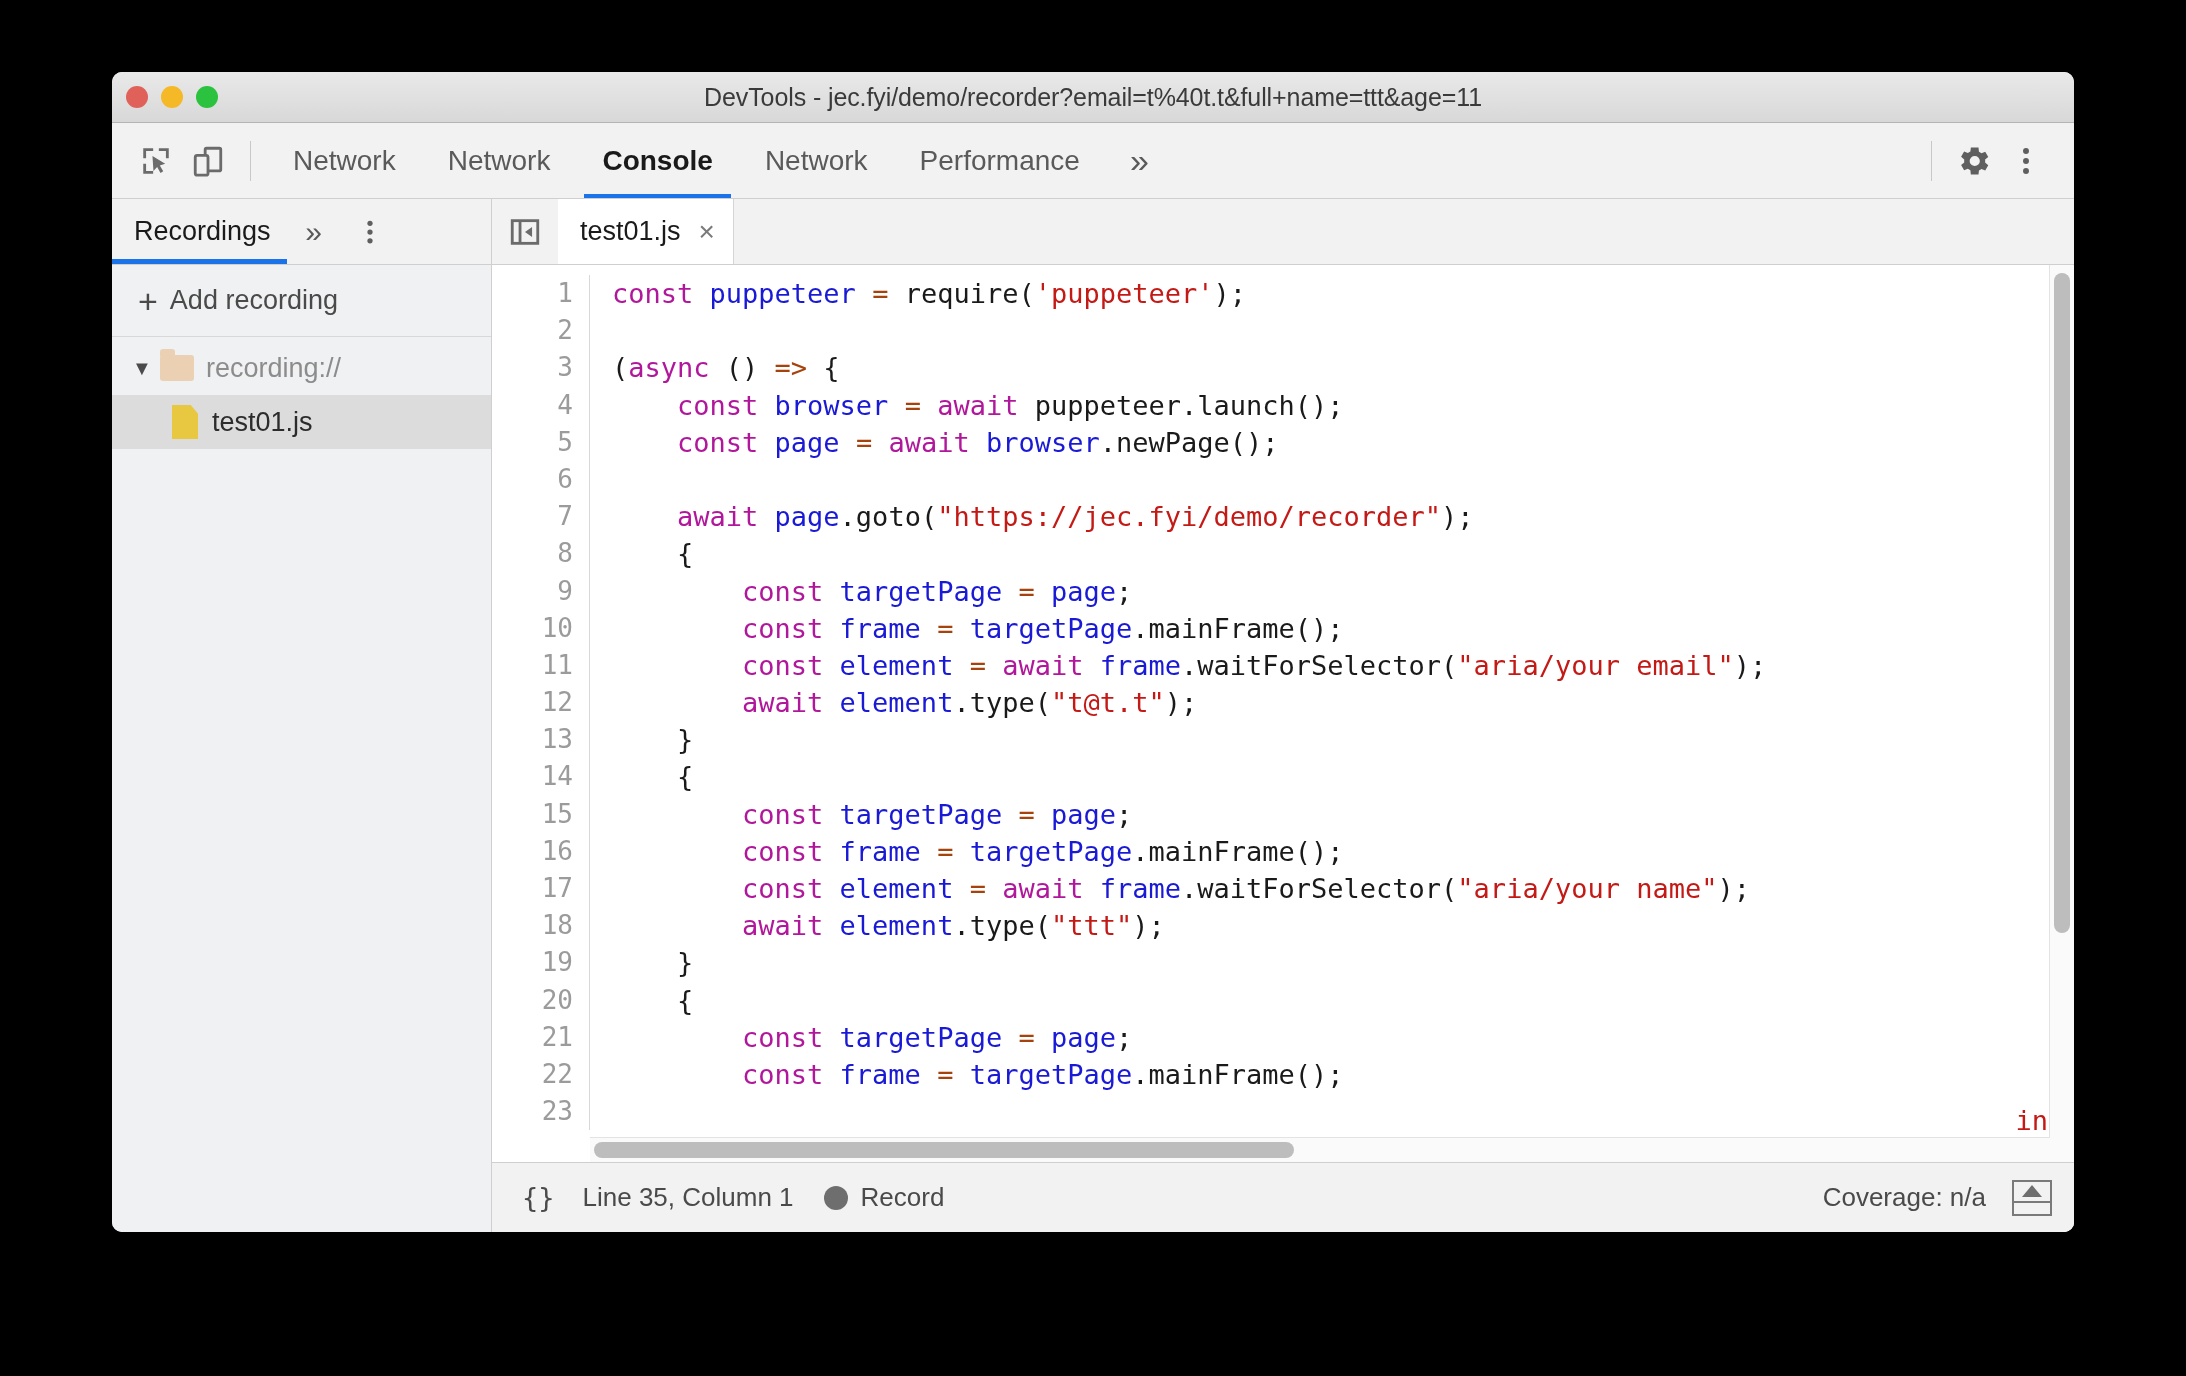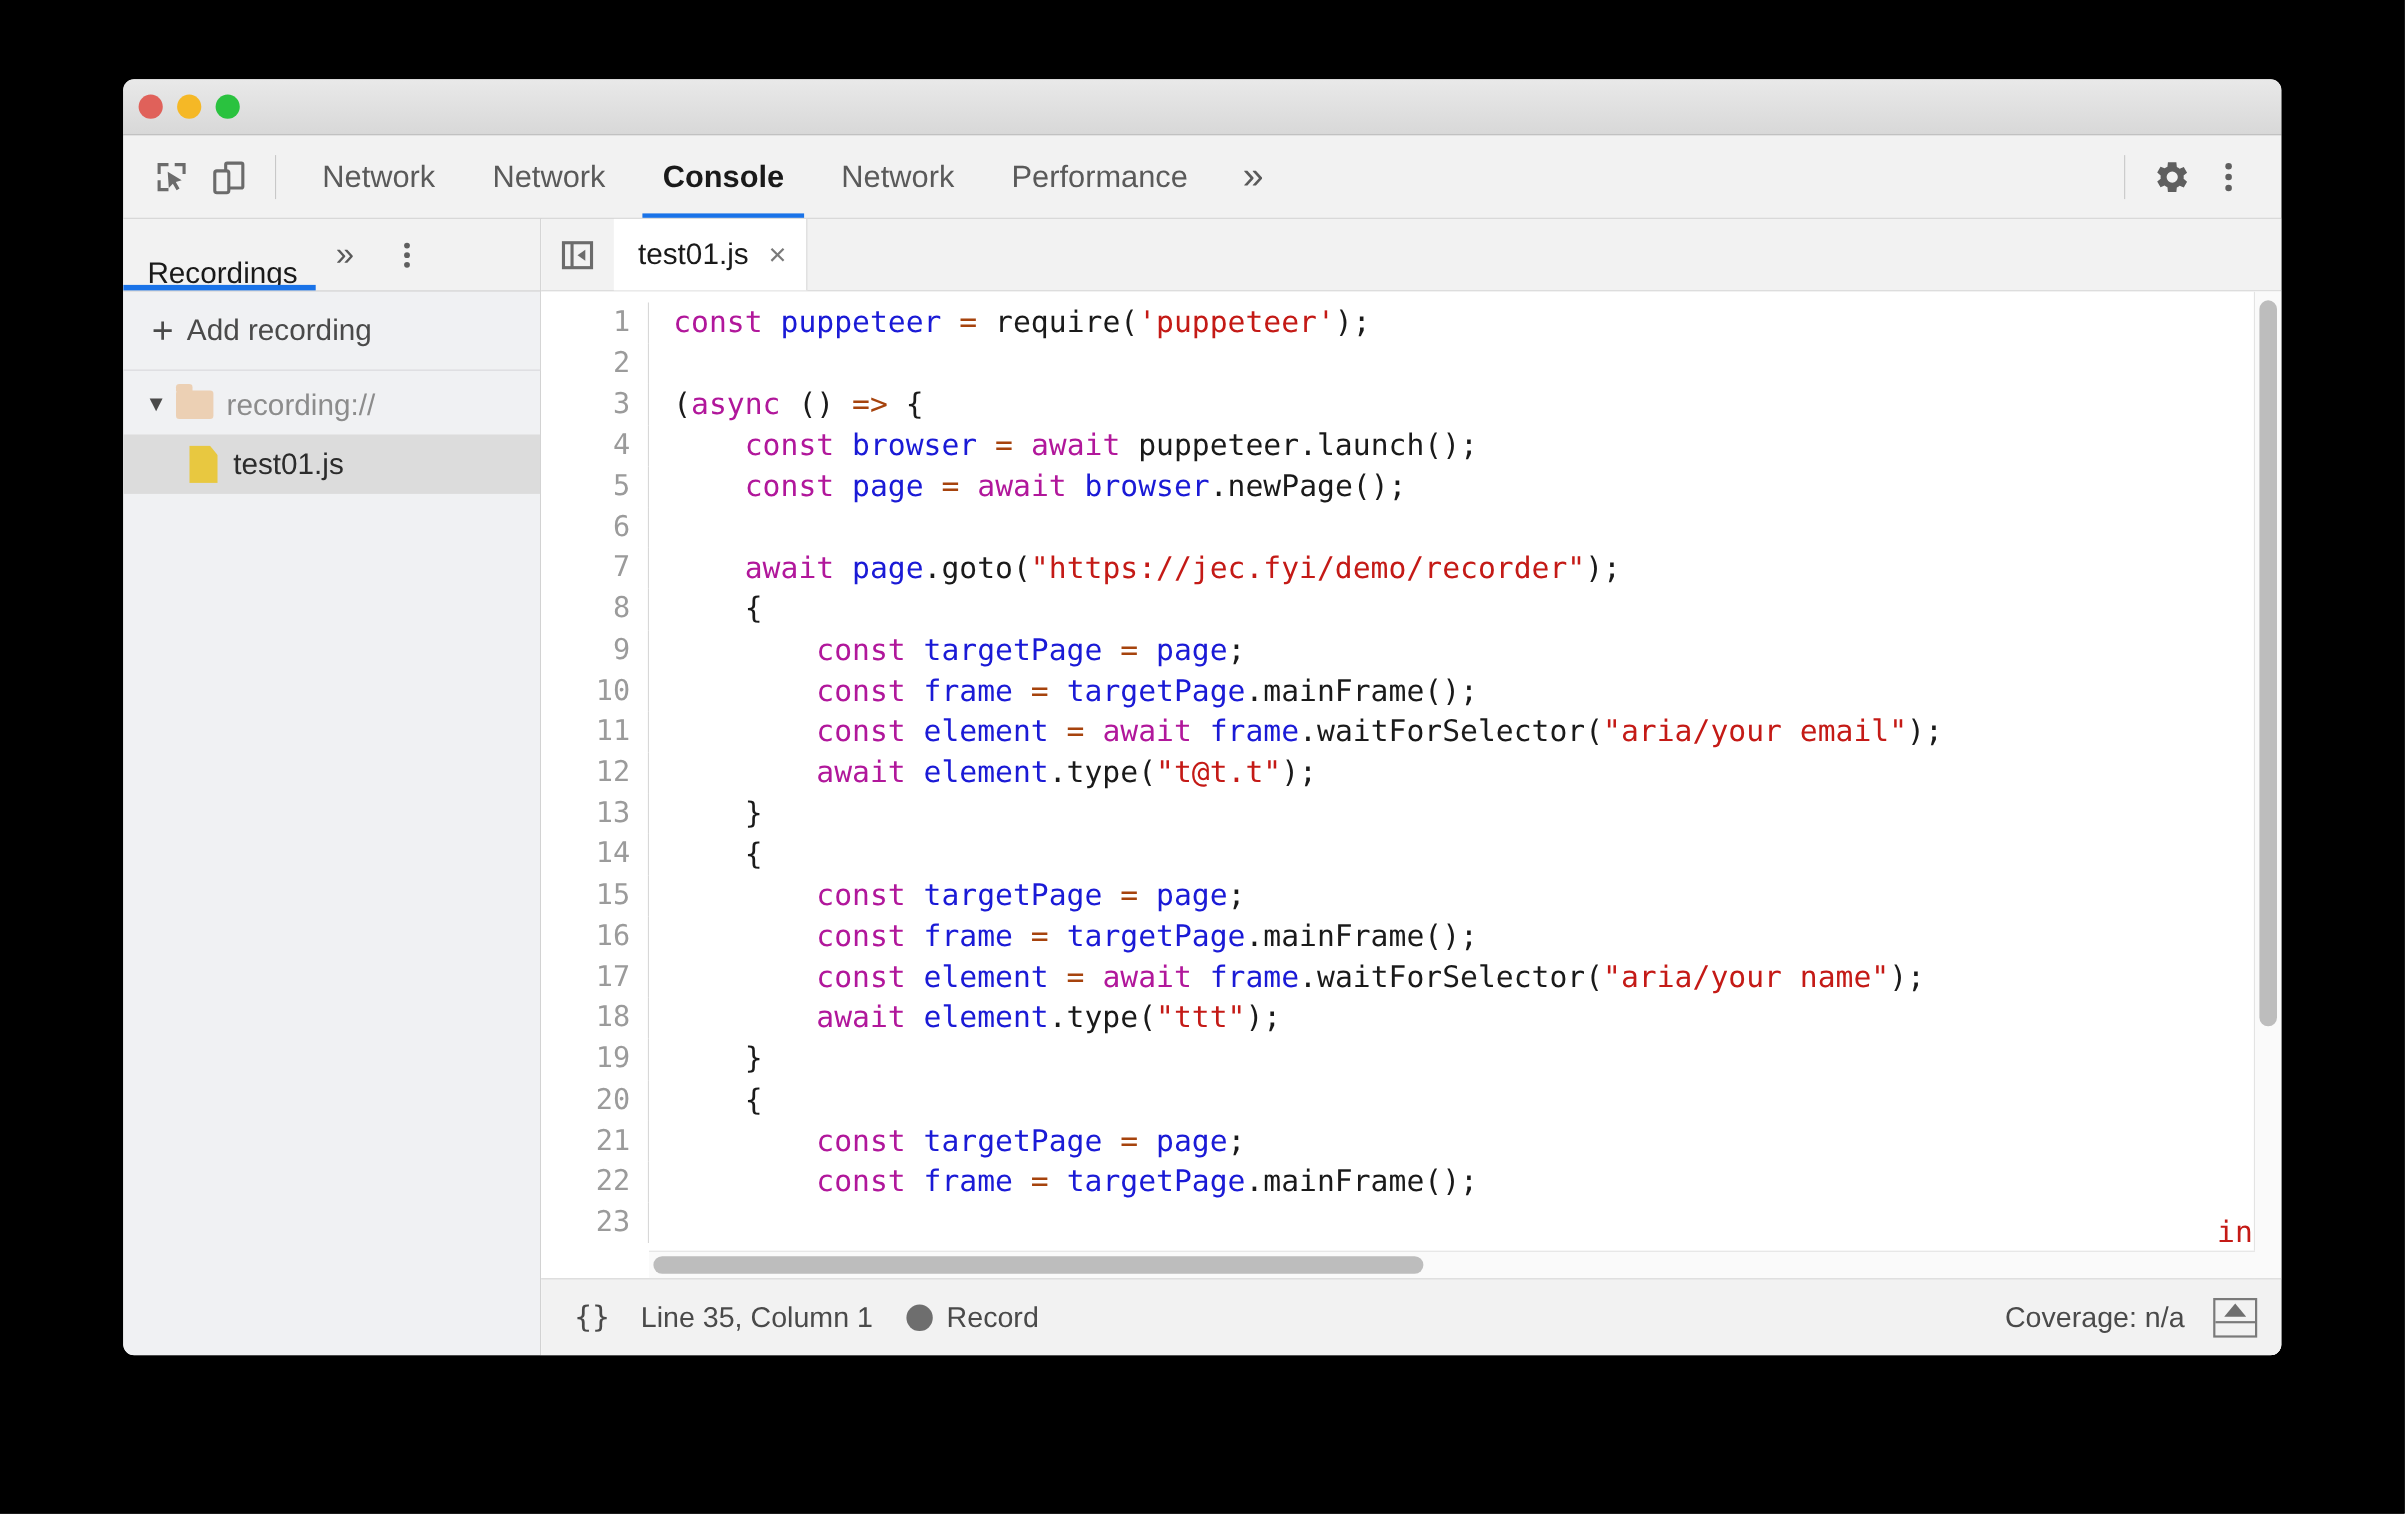--- a/index.html
+++ b/index.html
@@ -122,21 +122,21 @@
     height: 66px;
     display: flex; align-items: center;
     background: #f2f2f2;
     border-bottom: 1px solid #cfcfcf;
     position: relative;
     box-sizing: border-box;
   }
   .sidebar-tab {
     position: relative;
     height: 100%;
-    display: flex; align-items: flex-end;
+    display: flex; align-items: center;
     padding: 0 16px 0 22px;
     font-size: 27px;
     color: #1a1a1a;
   }
   .sidebar-tab::after {
     content: "";
     position: absolute;
     left: 0; right: 0; bottom: 0;
     height: 5px;
     background: #1a73e8;
@@ -371,20 +371,21 @@
 
 <div id="root">
   <div class="window">
 
     <div class="titlebar">
       <div class="traffic">
         <div class="light red"></div>
         <div class="light yellow"></div>
         <div class="light green"></div>
       </div>
+      <div class="title-text">DevTools - jec.fyi/demo/recorder?email=t%40t.t&amp;full+name=ttt&amp;age=11</div>
     </div>
 
     <div class="devtools-toolbar">
       <div class="tb-icon">
         <svg width="34" height="34" viewBox="0 0 24 24">
           <path d="M3 3h7v2H5v5H3V3z" fill="#6b6b6b"></path>
           <path d="M3 14v7h7v-2H5v-5H3z" fill="#6b6b6b"></path>
           <path d="M21 3h-7v2h5v5h2V3z" fill="#6b6b6b"></path>
           <path d="M9.5 8.5l9 5.5-3.8 1.1 2.4 4.2-1.9 1.1-2.4-4.2-2.6 2.8z" fill="#6b6b6b"></path>
         </svg>

